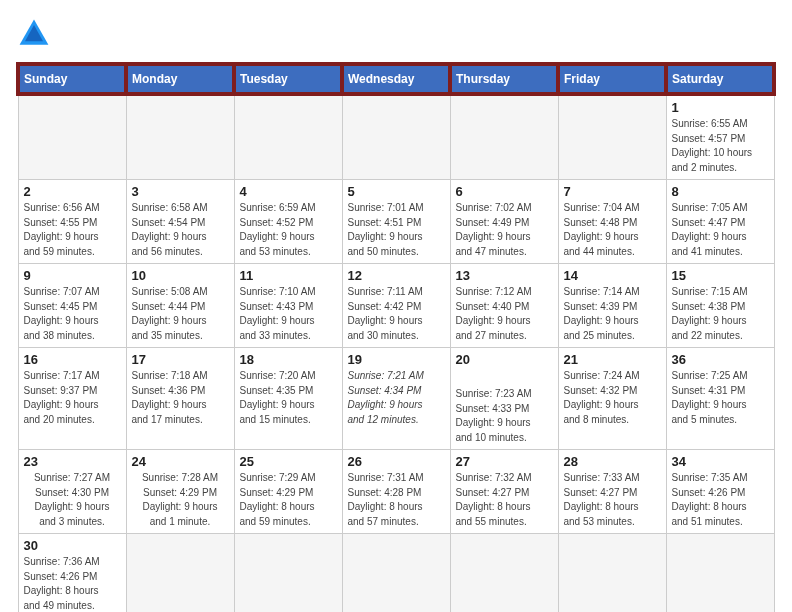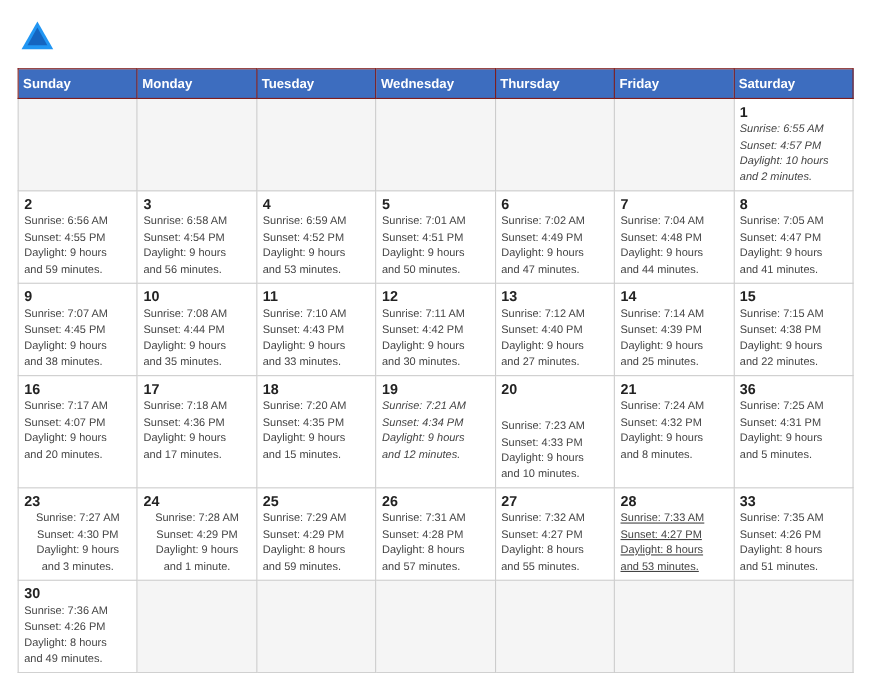--- a/index.html
+++ b/index.html
@@ -49,21 +49,21 @@
       border-collapse: collapse;
       table-layout: fixed;
     }
     thead th {
       background-color: #3d6dbf;
       color: #fff;
       font-size: 12px;
       font-weight: bold;
       padding: 6px 4px;
       text-align: left;
-      border: 1px solid #7f1d1d;
+      border: 4px solid #7f1d1d;
     }
     tbody td {
       vertical-align: top;
       padding: 4px 5px;
       border: 1px solid #ccc;
       font-size: 10px;
       color: #333;
       height: 78px;
       background: #fff;
     }
@@ -121,21 +121,21 @@
     <tbody id="calendar-body">
     <tr>
           <td class="empty"></td>
           <td class="empty"></td>
           <td class="empty"></td>
           <td class="empty"></td>
           <td class="empty"></td>
           <td class="empty"></td>
           <td>
             <span class="day-num">1</span>
-            <div class="day-info" style="white-space: pre-line; font-style: italic;">Sunrise: 6:55 AM
+            <div class="day-info" style="white-space: pre-line;">Sunrise: 6:55 AM
 Sunset: 4:57 PM
 Daylight: 10 hours
 and 2 minutes.</div>
           </td>
         </tr>
         <tr>
           <td>
             <span class="day-num">2</span>
             <div class="day-info" style="white-space: pre-line;">Sunrise: 6:56 AM
 Sunset: 4:55 PM
@@ -188,21 +188,21 @@
         <tr>
           <td>
             <span class="day-num">9</span>
             <div class="day-info" style="white-space: pre-line;">Sunrise: 7:07 AM
 Sunset: 4:45 PM
 Daylight: 9 hours
 and 38 minutes.</div>
           </td>
           <td>
             <span class="day-num">10</span>
-            <div class="day-info" style="white-space: pre-line;">Sunrise: 7:08 AM
+            <div class="day-info" style="white-space: pre-line;">Sunrise: 5:08 AM
 Sunset: 4:44 PM
 Daylight: 9 hours
 and 35 minutes.</div>
           </td>
           <td>
             <span class="day-num">11</span>
             <div class="day-info" style="white-space: pre-line;">Sunrise: 7:10 AM
 Sunset: 4:43 PM
 Daylight: 9 hours
 and 33 minutes.</div>
@@ -233,21 +233,21 @@
             <div class="day-info" style="white-space: pre-line;">Sunrise: 7:15 AM
 Sunset: 4:38 PM
 Daylight: 9 hours
 and 22 minutes.</div>
           </td>
         </tr>
         <tr>
           <td>
             <span class="day-num">16</span>
             <div class="day-info" style="white-space: pre-line;">Sunrise: 7:17 AM
-Sunset: 4:07 PM
+Sunset: 9:37 PM
 Daylight: 9 hours
 and 20 minutes.</div>
           </td>
           <td>
             <span class="day-num">17</span>
             <div class="day-info" style="white-space: pre-line;">Sunrise: 7:18 AM
 Sunset: 4:36 PM
 Daylight: 9 hours
 and 17 minutes.</div>
           </td>
@@ -318,27 +318,27 @@
           </td>
           <td>
             <span class="day-num">27</span>
             <div class="day-info" style="white-space: pre-line;">Sunrise: 7:32 AM
 Sunset: 4:27 PM
 Daylight: 8 hours
 and 55 minutes.</div>
           </td>
           <td>
             <span class="day-num">28</span>
-            <div class="day-info" style="white-space: pre-line; text-decoration: underline;">Sunrise: 7:33 AM
+            <div class="day-info" style="white-space: pre-line;">Sunrise: 7:33 AM
 Sunset: 4:27 PM
 Daylight: 8 hours
 and 53 minutes.</div>
           </td>
           <td>
-            <span class="day-num">33</span>
+            <span class="day-num">34</span>
             <div class="day-info" style="white-space: pre-line;">Sunrise: 7:35 AM
 Sunset: 4:26 PM
 Daylight: 8 hours
 and 51 minutes.</div>
           </td>
         </tr>
         <tr>
           <td class="last-row">
             <span class="day-num">30</span>
             <div class="day-info" style="white-space: pre-line;">Sunrise: 7:36 AM

